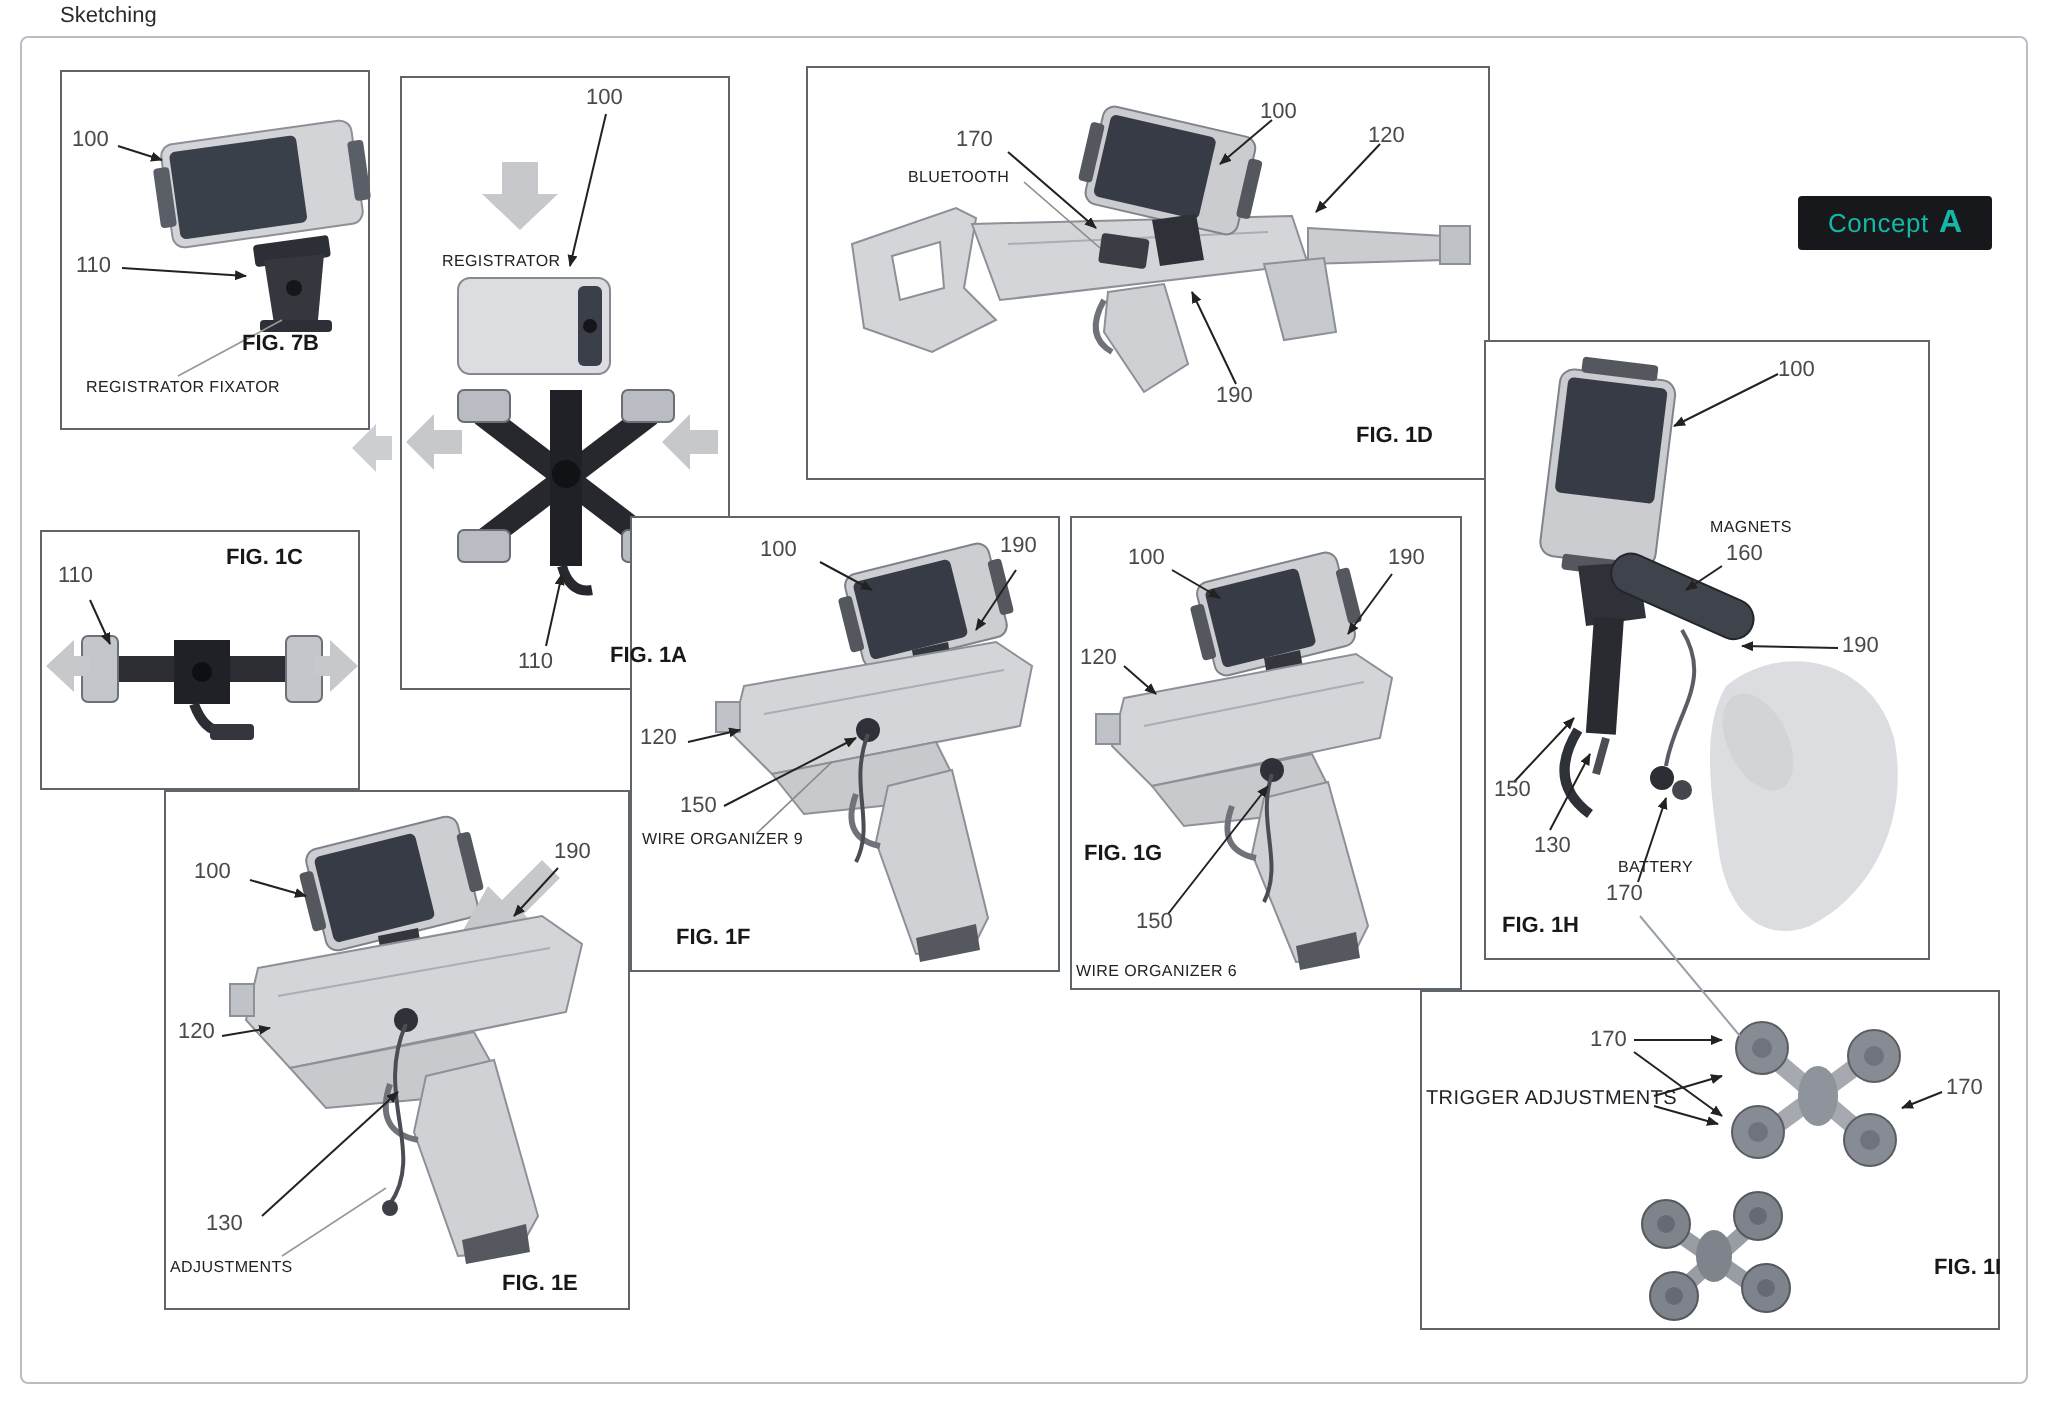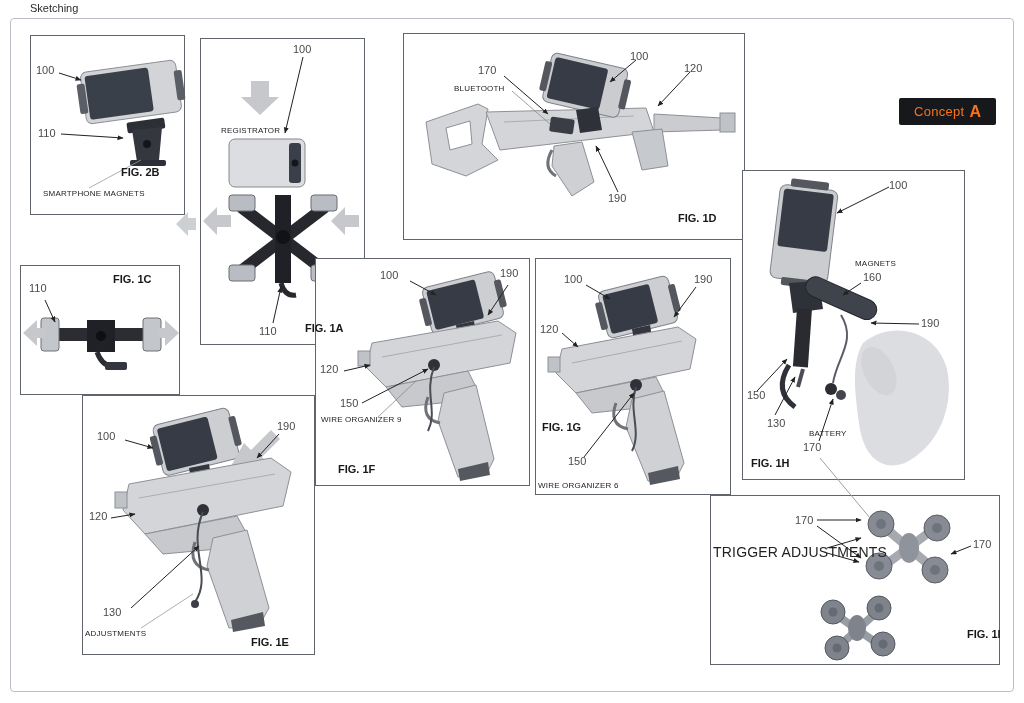--- a/index.html
+++ b/index.html
@@ -11,24 +11,24 @@
   .sheet-title { position:absolute; left:30px; top:2px; font-size:11px; color:#2a2a2a; }
   .frame {
     position:absolute; left:10px; top:18px; width:1004px; height:674px;
     border:1px solid #b9bec6; border-radius:4px; background:#fff;
   }
   .panel { position:absolute; border:1px solid #60646b; background:#fff; }
   .panel svg { position:absolute; left:0; top:0; display:block; }
   .ref { position:absolute; font-size:11px; color:#4a4a4a; white-space:nowrap; z-index:3; }
   .caption { position:absolute; font-size:11px; font-weight:bold; color:#17181a; white-space:nowrap; z-index:3; }
   .note { position:absolute; font-size:8px; color:#222226; letter-spacing:.2px; white-space:nowrap; z-index:3; }
-  .note-lg { font-size:14px; }
+  .note-lg { font-size:10px; }
   .badge {
     position:absolute; left:899px; top:98px; width:97px; height:27px;
-    background:#17181b; color:#f97316; display:flex; align-items:center;
+    background:#17181b; color:#14b8a6; display:flex; align-items:center;
     justify-content:center; gap:5px; border-radius:2px; z-index:5;
   }
   .badge .c { font-size:13px; letter-spacing:.3px; }
   .badge .a { font-size:16px; font-weight:bold; }
   .overlay { position:absolute; left:0; top:0; pointer-events:none; z-index:4; }
 </style>
 </head>
 <body>
 
 <div class="sheet-title">Sketching</div>
@@ -57,22 +57,22 @@
       <path d="M101,94 L131,91 L128,124 L106,126 Z" fill="#34373e"></path>
       <circle cx="116" cy="108" r="4" fill="#15161a"></circle>
       <rect x="99" y="124" width="36" height="6" rx="2" fill="#2c2f36"></rect>
     </g>
     <line x1="28" y1="37" x2="50" y2="44" stroke="#222" stroke-width="1" marker-end="url(#ahb)"></line>
     <line x1="30" y1="98" x2="92" y2="102" stroke="#222" stroke-width="1" marker-end="url(#ahb)"></line>
     <line x1="58" y1="152" x2="110" y2="124" stroke="#999" stroke-width="0.8"></line>
   </svg>
   <span class="ref" style="left:5px;top:28px">100</span>
   <span class="ref" style="left:7px;top:91px">110</span>
-  <span class="caption" style="left:90px;top:130px">FIG. 2B</span>
-  <span class="note" style="left:12px;top:153px">SMARTPHONE MAGNETS</span>
+  <span class="caption" style="left:90px;top:130px">FIG. 7B</span>
+  <span class="note" style="left:12px;top:153px">REGISTRATOR FIXATOR</span>
 </div>
 
 <div class="panel" style="left:200px;top:38px;width:165px;height:307px">
   <svg width="165" height="307" viewBox="0 0 165 307">
     <defs>
         <marker id="aha" markerWidth="7" markerHeight="7" refX="5.5" refY="2.5" orient="auto">
           <path d="M0,0L6,2.5L0,5Z" fill="#222"></path>
         </marker>
       </defs>
     <polygon points="50,42 68,42 68,58 78,58 59,76 40,58 50,58" fill="#c6c8cb"></polygon>

